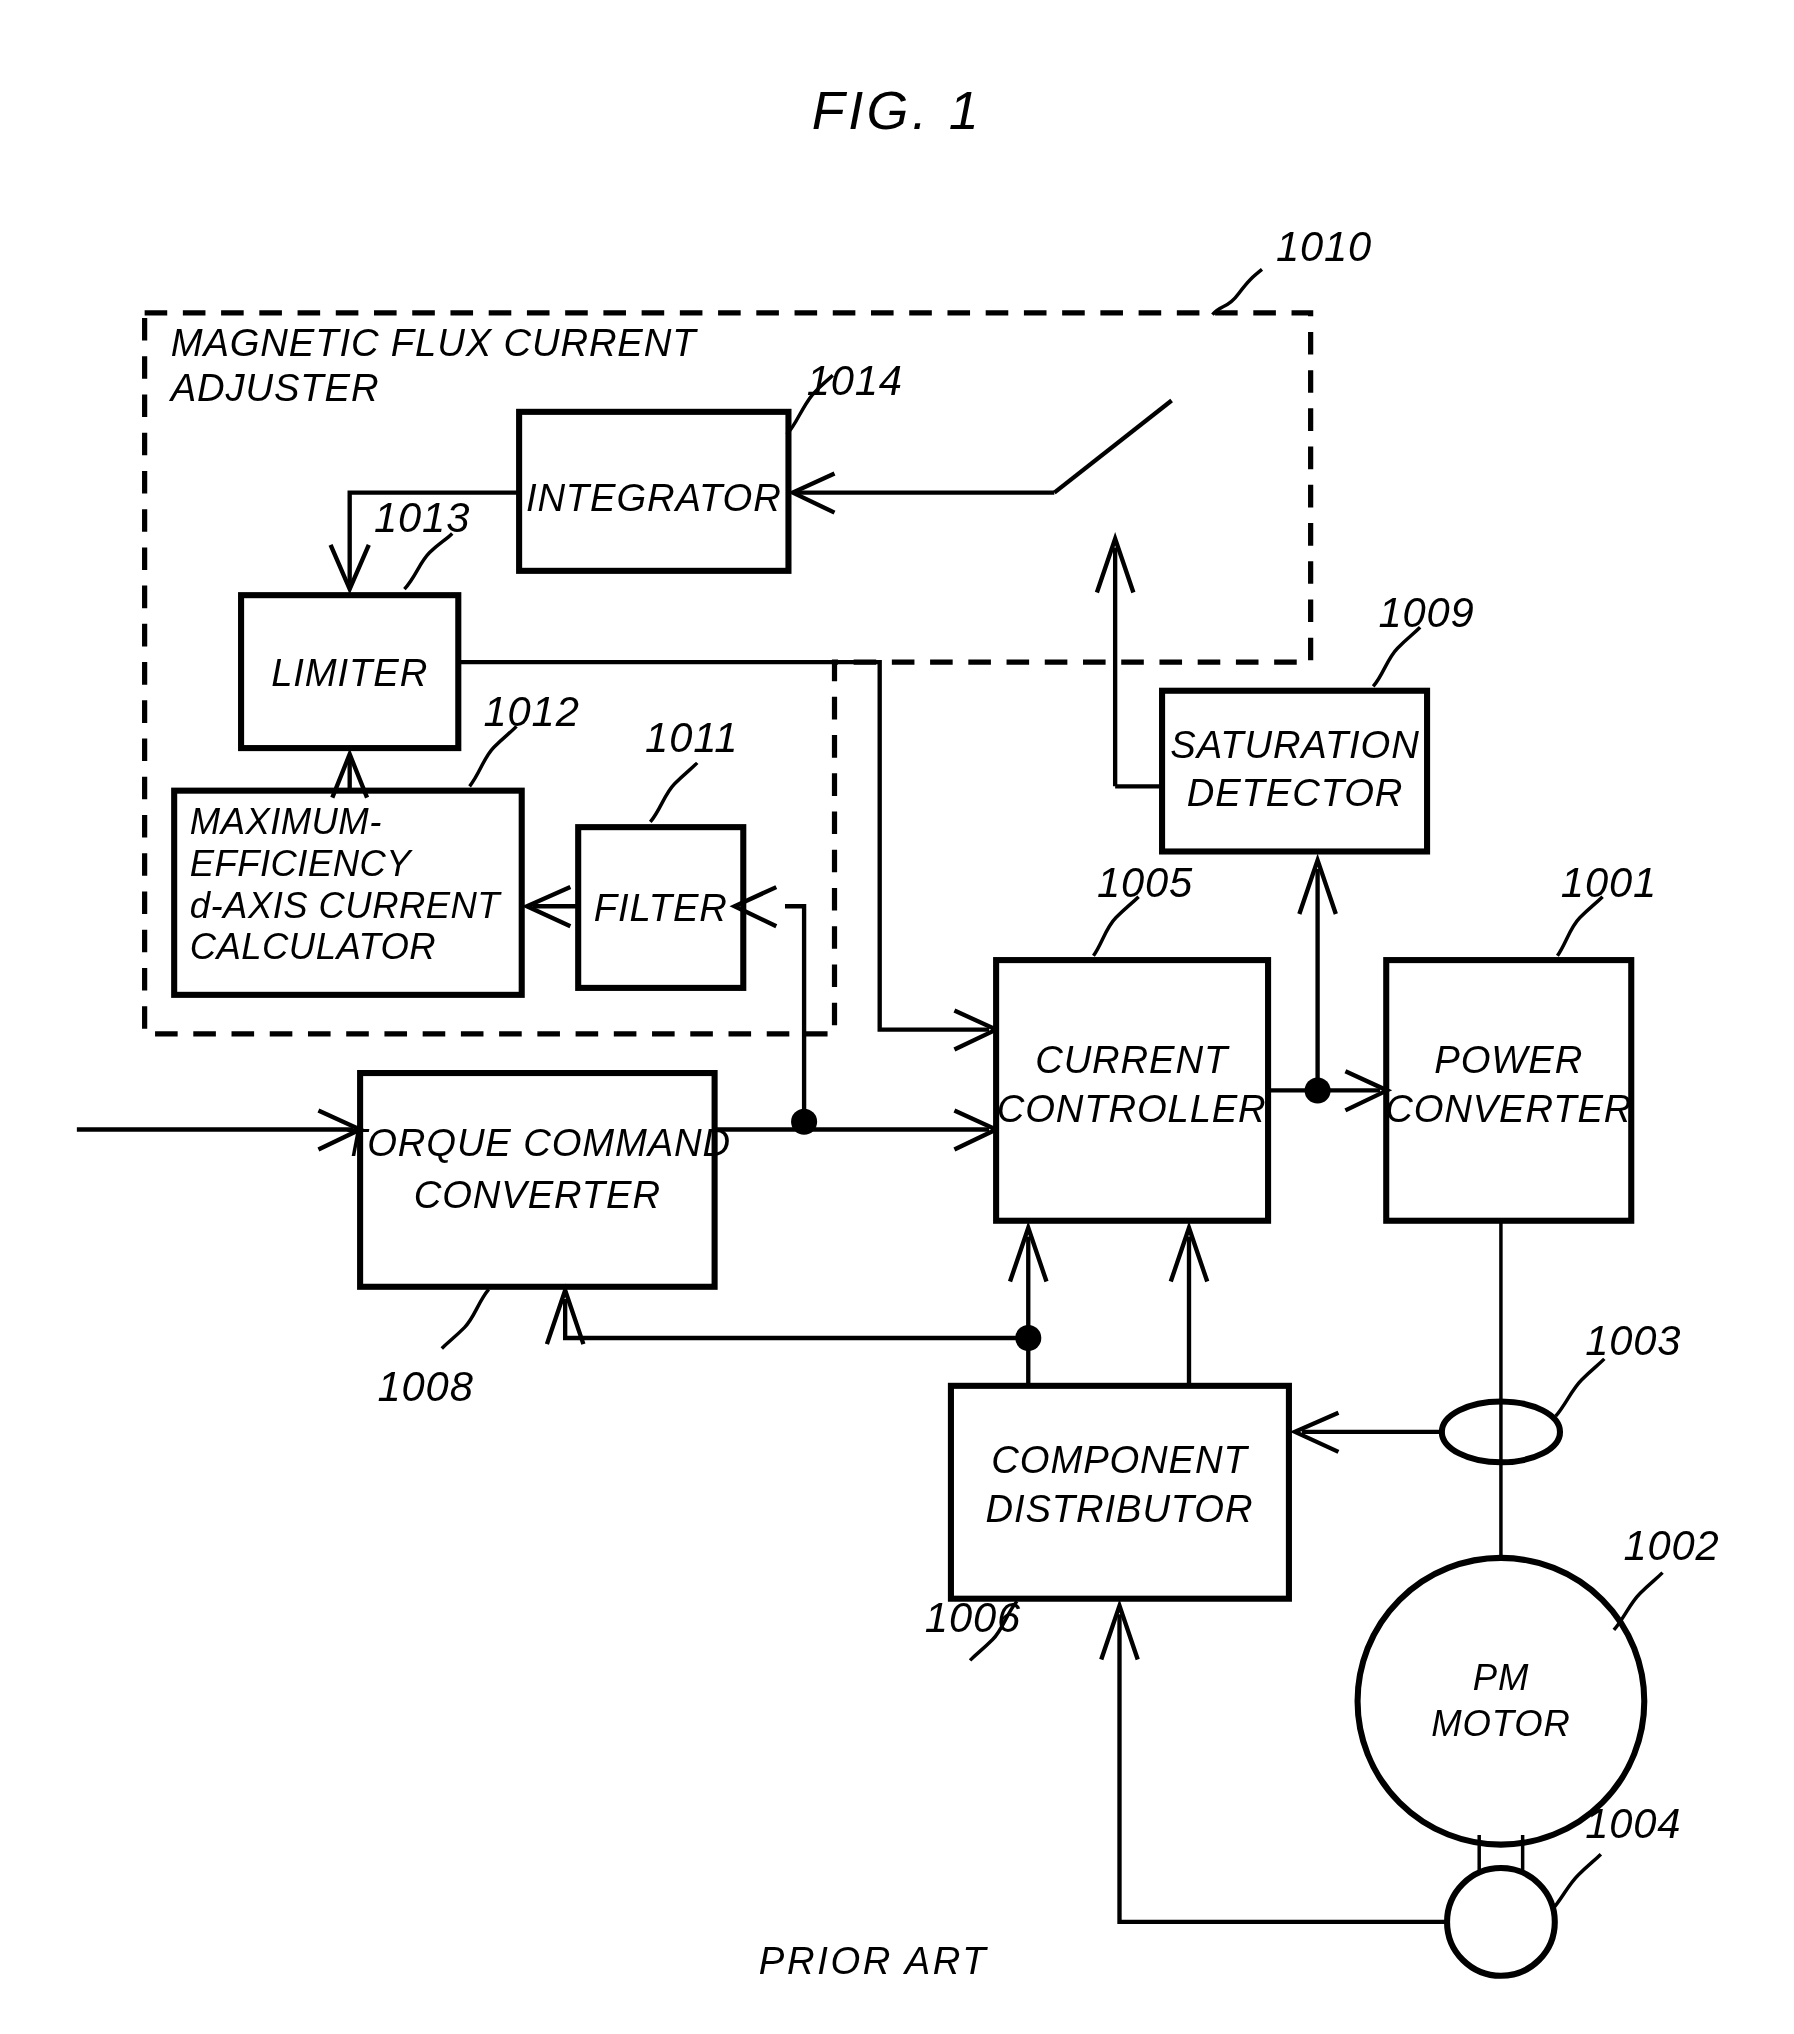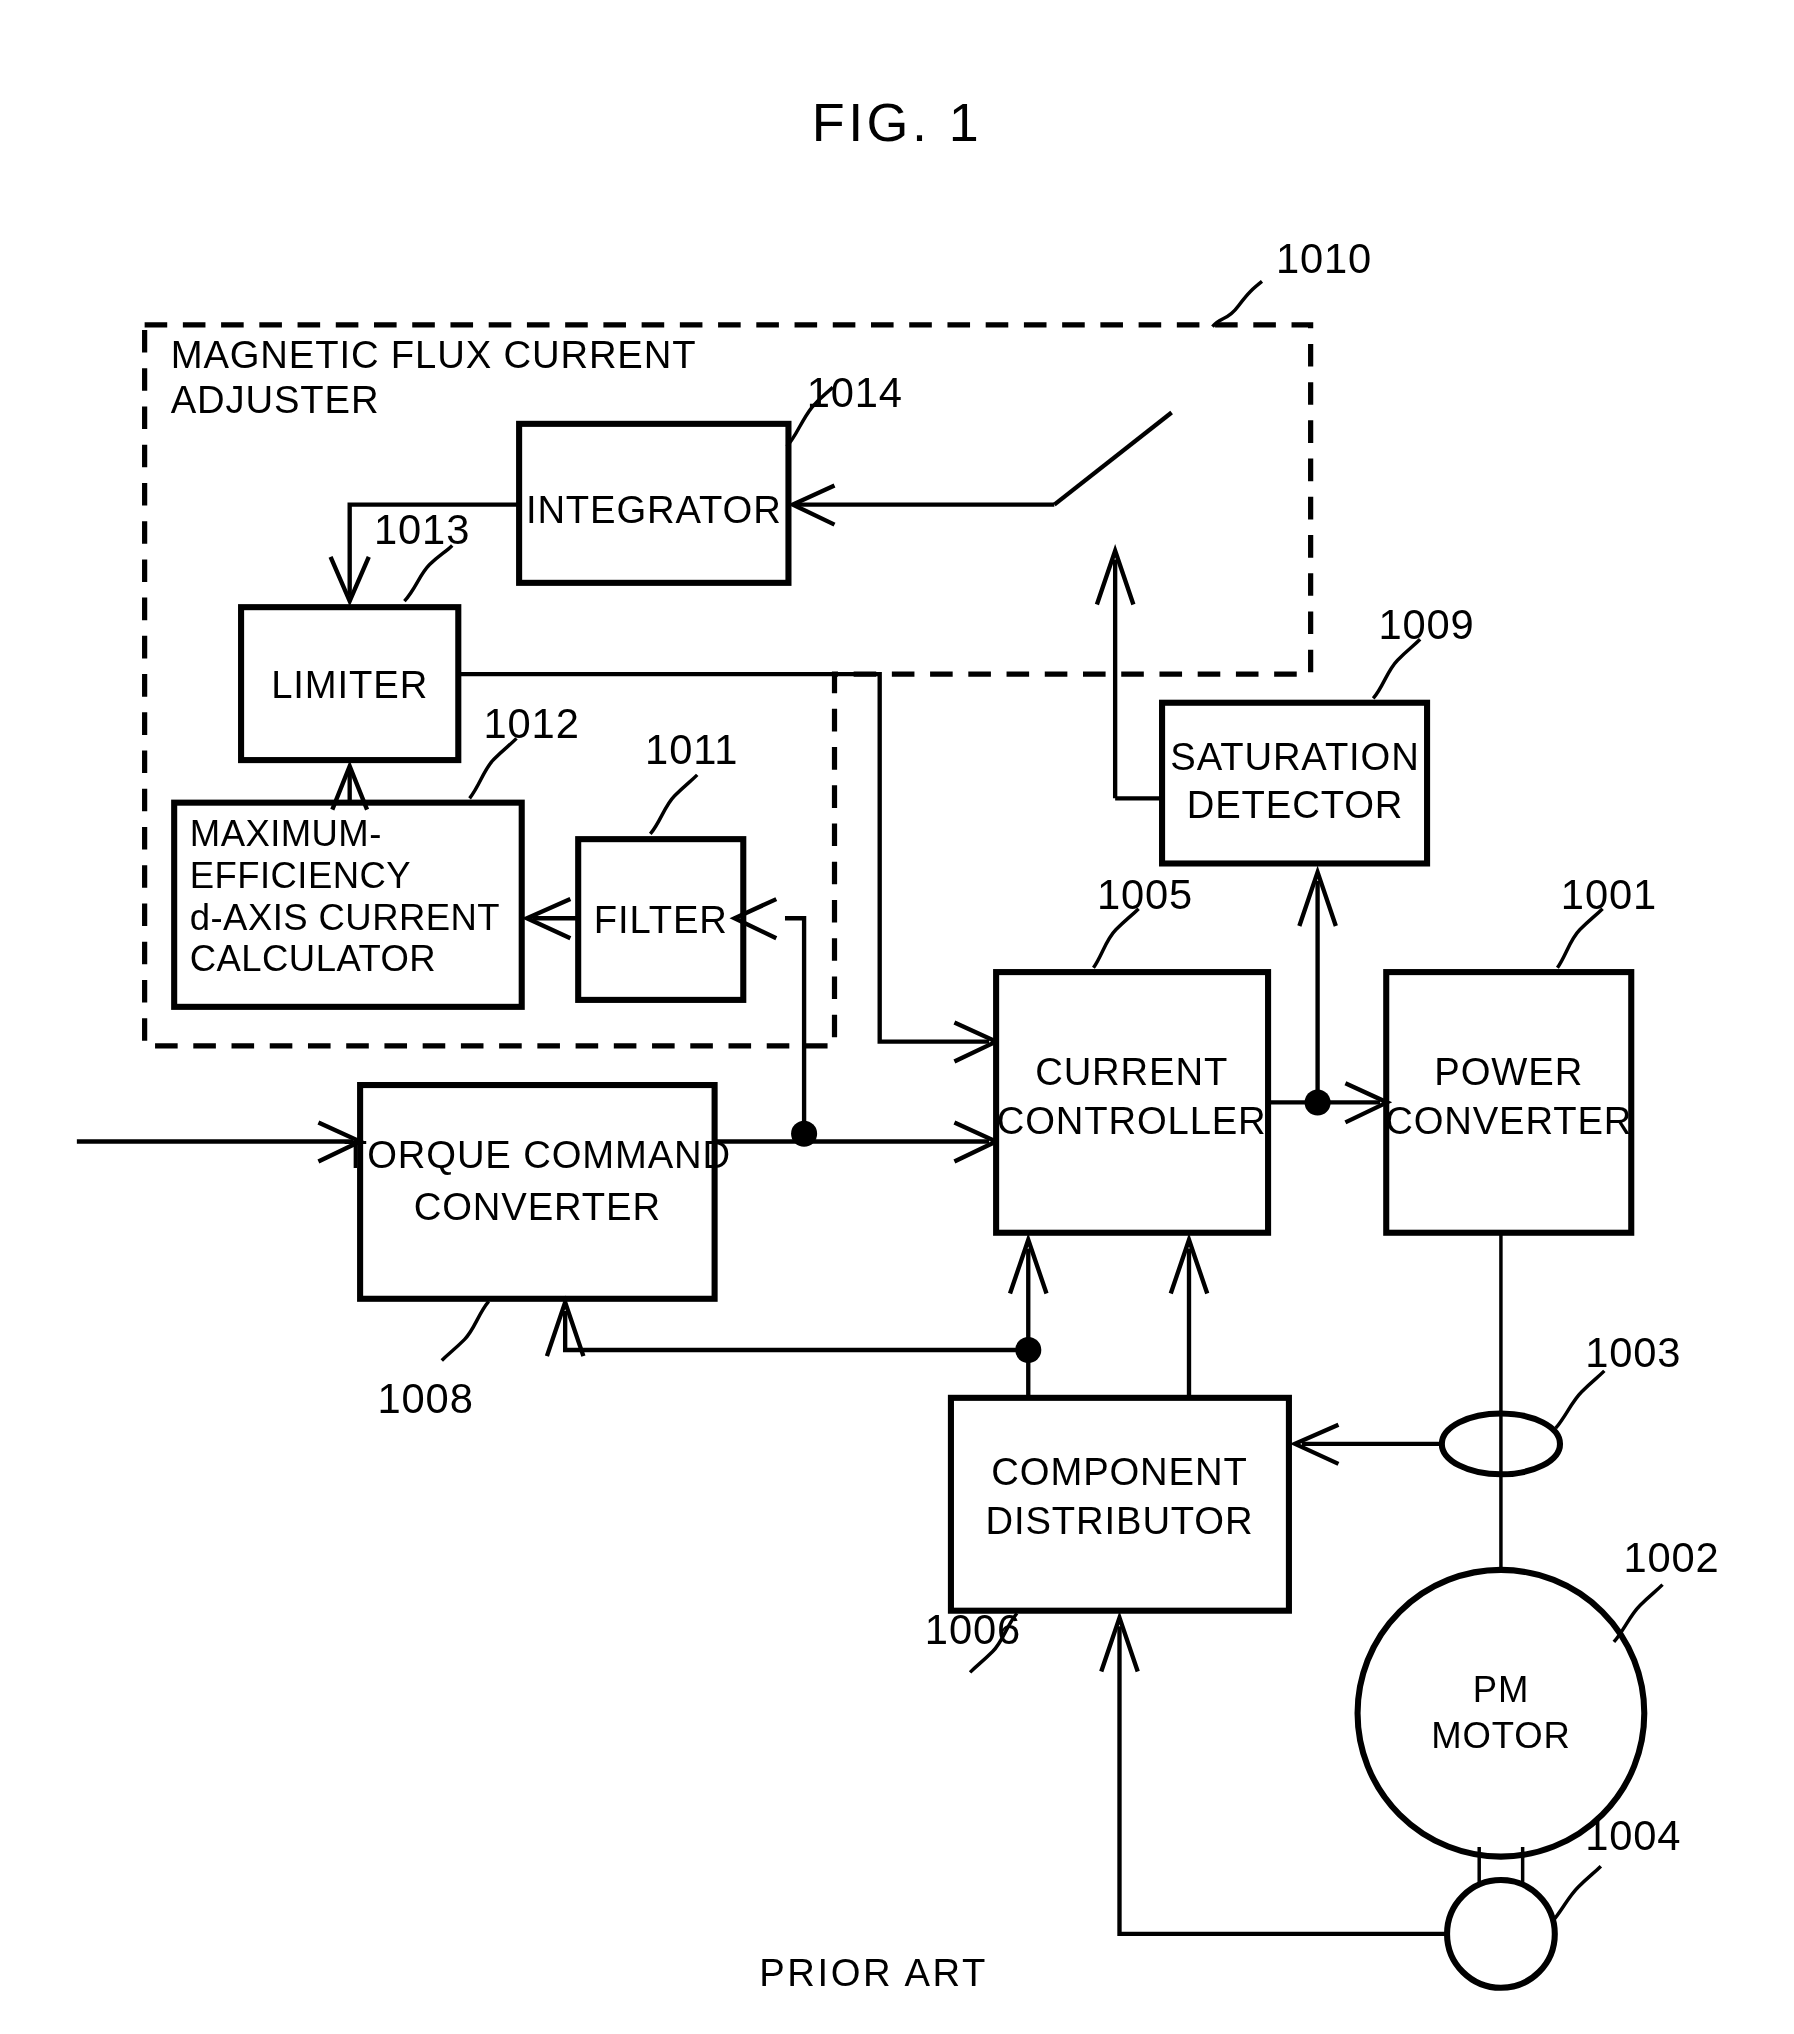--- a/index.html
+++ b/index.html
@@ -12,23 +12,24 @@
     width: 1795px;
     height: 2034px;
     font-family: "Liberation Sans", sans-serif;
     color: #000000;
     overflow: hidden;
     position: relative;
   }
   #figure-root {
     position: absolute;
     left: 0;
-    top: 12px;
+    top: 0;
     width: 1795px;
     height: 1452px;
+    font-style: italic;
   }
   svg.fig {
     position: absolute;
     left: 0;
     top: 0;
     width: 1795px;
     height: 2034px;
   }
   text {
     font-family: "Liberation Sans", sans-serif;

